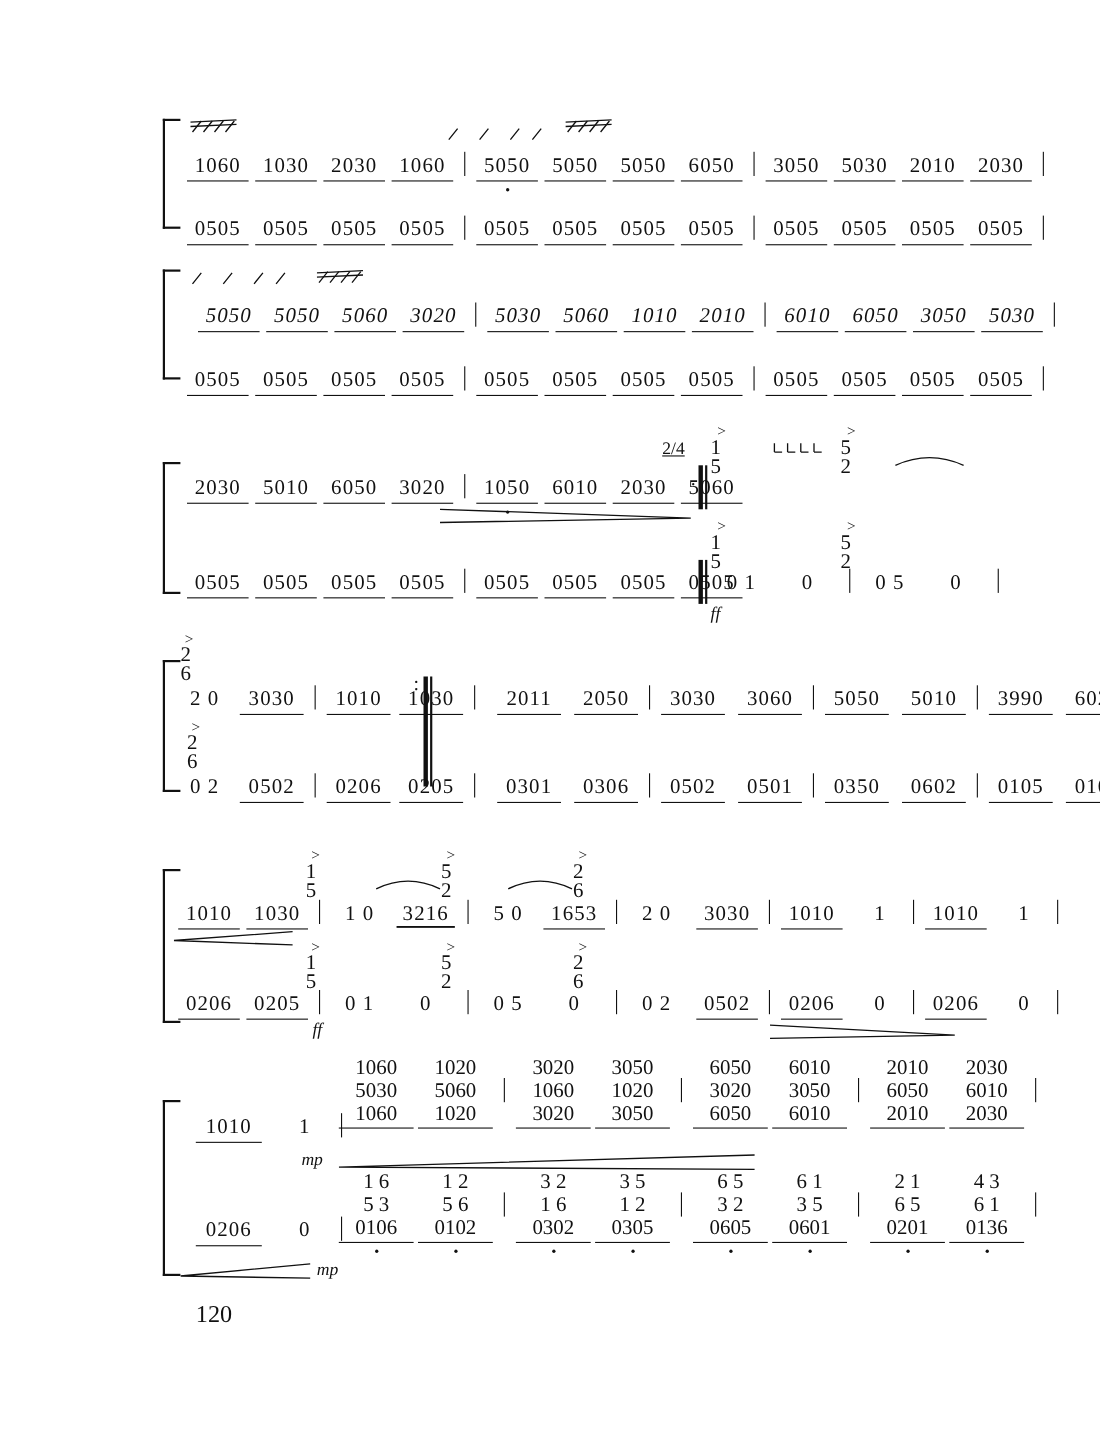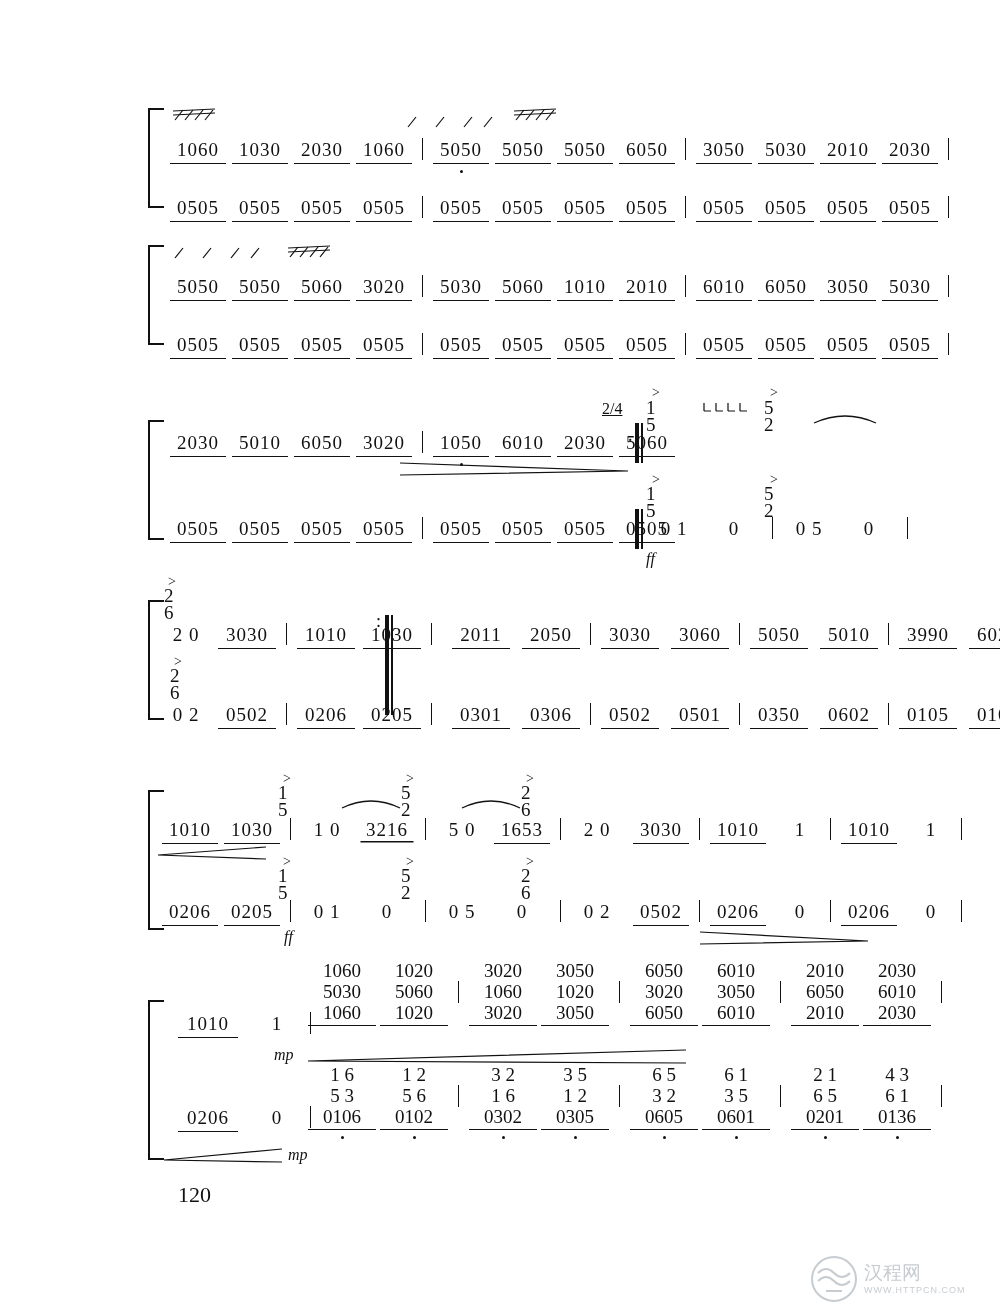--- a/index.html
+++ b/index.html
@@ -124,21 +124,21 @@
         </svg>
     </div>
     <div class="orn" style="left:140px;top:0px;">
       <svg width="50" height="14">
           <path d="M2,12 L10,2 M12,12 L20,2 M22,12 L30,2 M32,12 L40,2" stroke="#111" fill="none" stroke-width="1.2"></path>
           <path d="M0,3 L42,1" stroke="#111" stroke-width="1.2"></path>
           <path d="M0,7 L42,5" stroke="#111" stroke-width="1.2"></path>
         </svg>
     </div>
 
-    <div class="staff" style="left:22px;top:30px;">
+    <div class="staff" style="left:32px;top:30px;font-style:italic;">
       <span class="cell under1" style="width:56px">5050</span>
       <span class="cell under1" style="width:56px;margin-left:2px">5050</span>
       <span class="cell under1" style="width:56px;margin-left:2px">5060</span>
       <span class="cell under1" style="width:56px;margin-left:2px">3020</span>
       <span class="barline"></span>
       <span class="cell under1" style="width:56px">5030</span>
       <span class="cell under1" style="width:56px;margin-left:2px">5060</span>
       <span class="cell under1" style="width:56px;margin-left:2px">1010</span>
       <span class="cell under1" style="width:56px;margin-left:2px">2010</span>
       <span class="barline"></span>
@@ -545,26 +545,14 @@
     <div class="hair" style="left:16px;top:186px;">
       <svg width="120" height="18">
           <path d="M0,14 L118,3 M0,14 L118,16" stroke="#111" fill="none" stroke-width="1.2"></path>
         </svg>
     </div>
     <div class="dyn" style="position:absolute;left:140px;top:186px;">mp</div>
   </div>
 
   <div class="pageno" style="left:178px;top:1182px;">120</div>
 
-  <div class="watermark">
-    <svg width="190" height="60" viewBox="0 0 190 60">
-      <g fill="none" stroke="#9aa3ad" stroke-width="2">
-        <circle cx="30" cy="32" r="22"></circle>
-        <path d="M14,34 q8,-8 16,0 q8,8 16,0"></path>
-        <path d="M14,26 q8,-8 16,0 q8,8 16,0"></path>
-        <path d="M22,44 l16,0"></path>
-      </g>
-      <text class="wm-text" x="60" y="32" fill="#9aa3ad" font-size="19" font-family="Liberation Sans, sans-serif">汉程网</text>
-      <text class="wm-sub" x="60" y="46" fill="#9aa3ad" font-size="9" font-family="Liberation Sans, sans-serif">WWW.HTTPCN.COM</text>
-    </svg>
-  </div>
 
 </div>
 
 </body></html>

